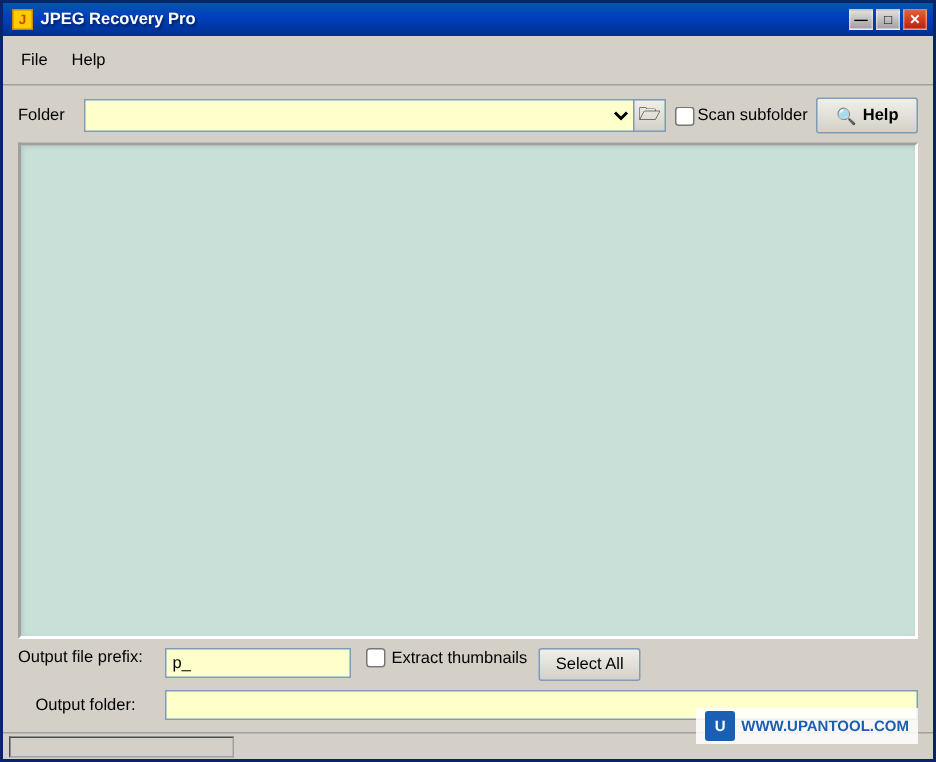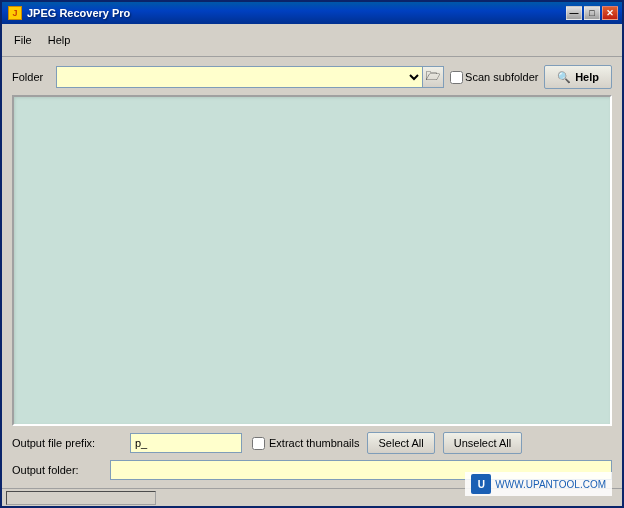--- a/index.html
+++ b/index.html
@@ -201,39 +201,38 @@
     
     .bottom-controls {
       flex-shrink: 0;
       display: flex;
       flex-direction: column;
       gap: 6px;
     }
 
     .output-prefix-row {
       display: flex;
-      align-items: center;
+      align-items: flex-start;
       gap: 8px;
     }
 
     .output-prefix-label {
       font-size: 11px;
       color: #000;
       width: 90px;
       flex-shrink: 0;
     }
 
     .output-prefix-input {
-      width: 112px;
+      width: 124px;
       height: 20px;
       background: #ffffcc;
       border: 1px solid #7f9db9;
       padding: 1px 4px;
       font-size: 11px;
-      margin-left: 20px;
     }
 
     .extract-wrapper {
       display: flex;
       align-items: center;
       gap: 4px;
       margin-left: 2px;
     }
 
     .extract-checkbox {
@@ -261,20 +260,21 @@
       display: flex;
       align-items: center;
       gap: 8px;
     }
 
     .output-folder-label {
       font-size: 11px;
       color: #000;
       width: 90px;
       flex-shrink: 0;
+      text-align: center;
     }
 
     .output-folder-input {
       flex: 1;
       height: 20px;
       background: #ffffcc;
       border: 1px solid #7f9db9;
       padding: 1px 4px;
       font-size: 11px;
     }
@@ -301,21 +301,21 @@
       align-items: center;
       justify-content: center;
       color: white;
       font-size: 10px;
       font-weight: bold;
     }
 
     .watermark-text {
       font-size: 10px;
       color: #1a5fb4;
-      font-weight: normal;
+      font-weight: bold;
     }
 
     .status-bar {
       height: 18px;
       background: #d4d0c8;
       border-top: 1px solid #a0a0a0;
       display: flex;
       align-items: center;
       padding: 0 4px;
       flex-shrink: 0;
@@ -380,21 +380,20 @@
 
     <div class="bottom-controls">
       <div class="output-prefix-row">
         <span class="output-prefix-label">Output file prefix:</span>
         <input type="text" class="output-prefix-input" value="p_" style="">
         <div class="extract-wrapper">
           <input type="checkbox" class="extract-checkbox" style="">
           <span class="extract-label">Extract thumbnails</span>
         </div>
         <button class="select-all-btn">Select All</button>
-        <button class="unselect-all-btn">Unselect All</button>
       </div>
       <div class="output-folder-row">
         <span class="output-folder-label">Output folder:</span>
         <input type="text" class="output-folder-input" value="" style="">
       </div>
     </div>
 
   </div>
 
   <div class="status-bar">

